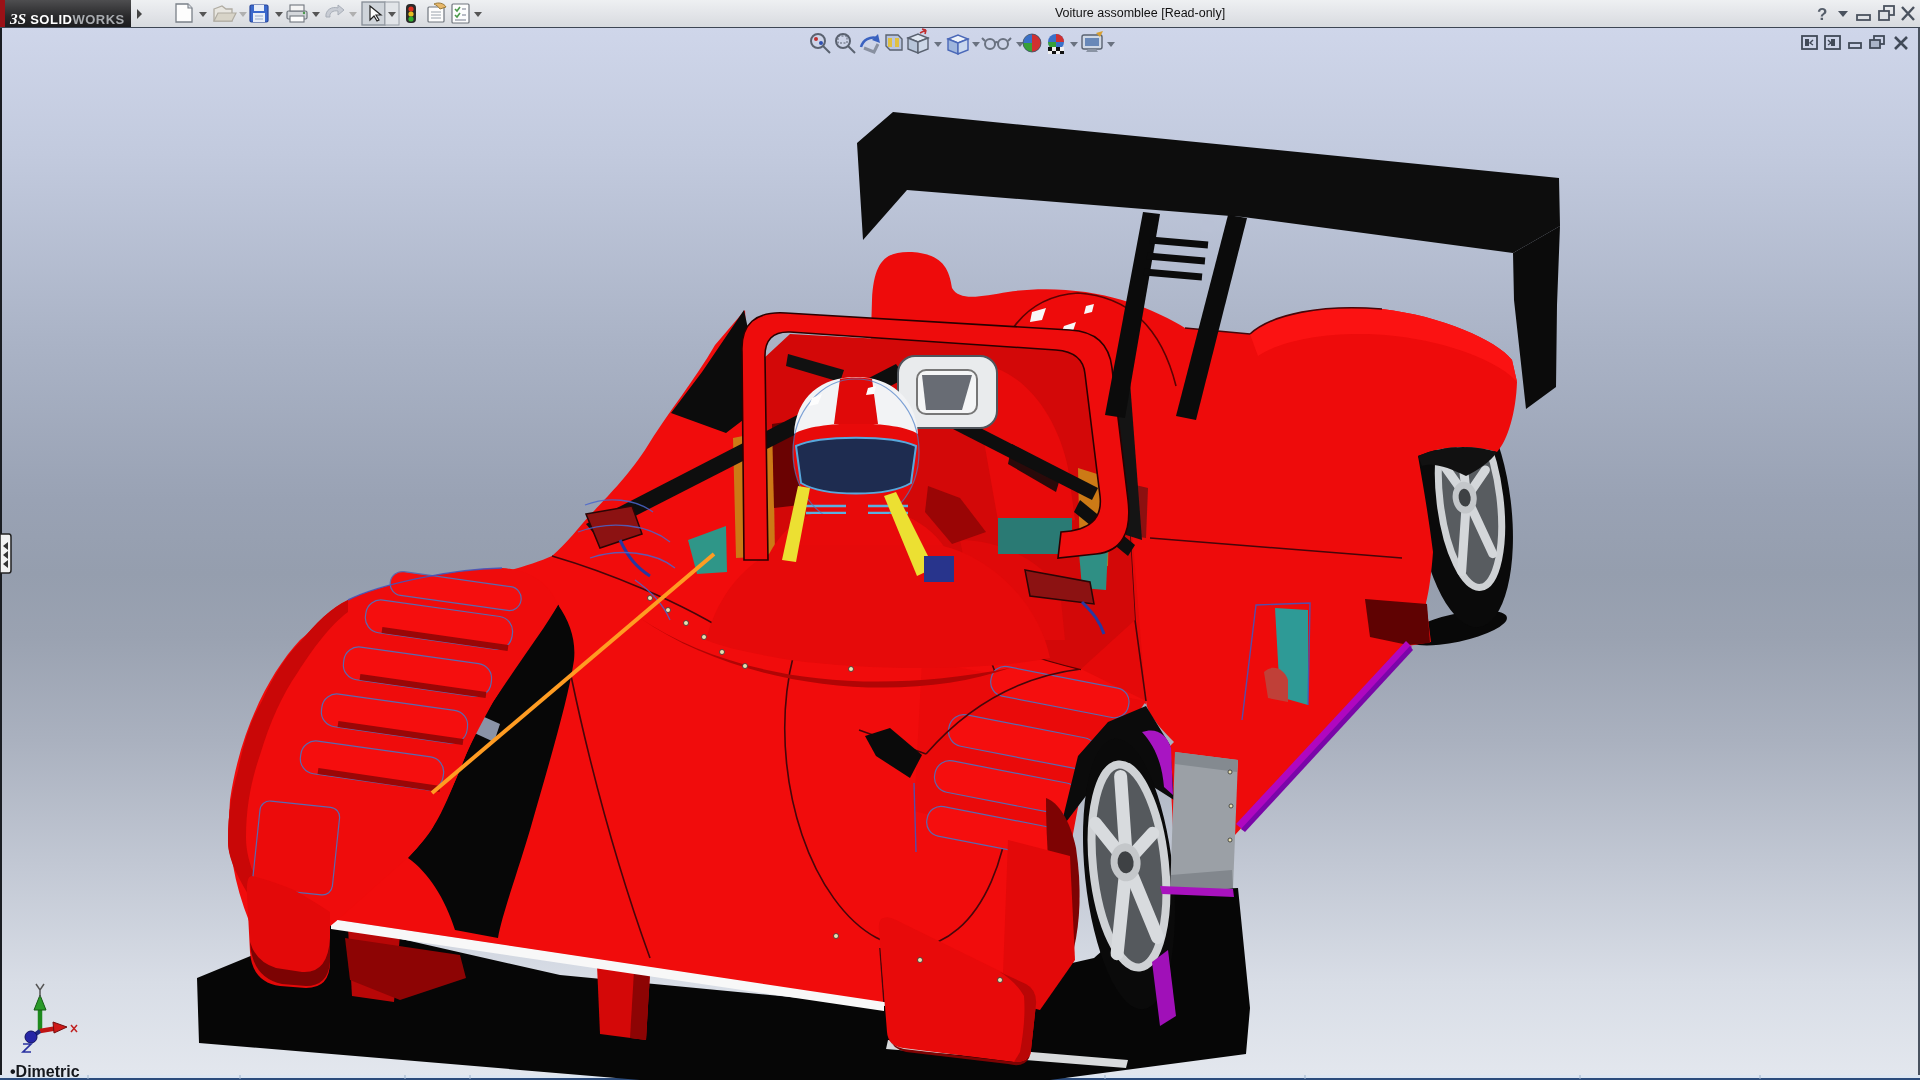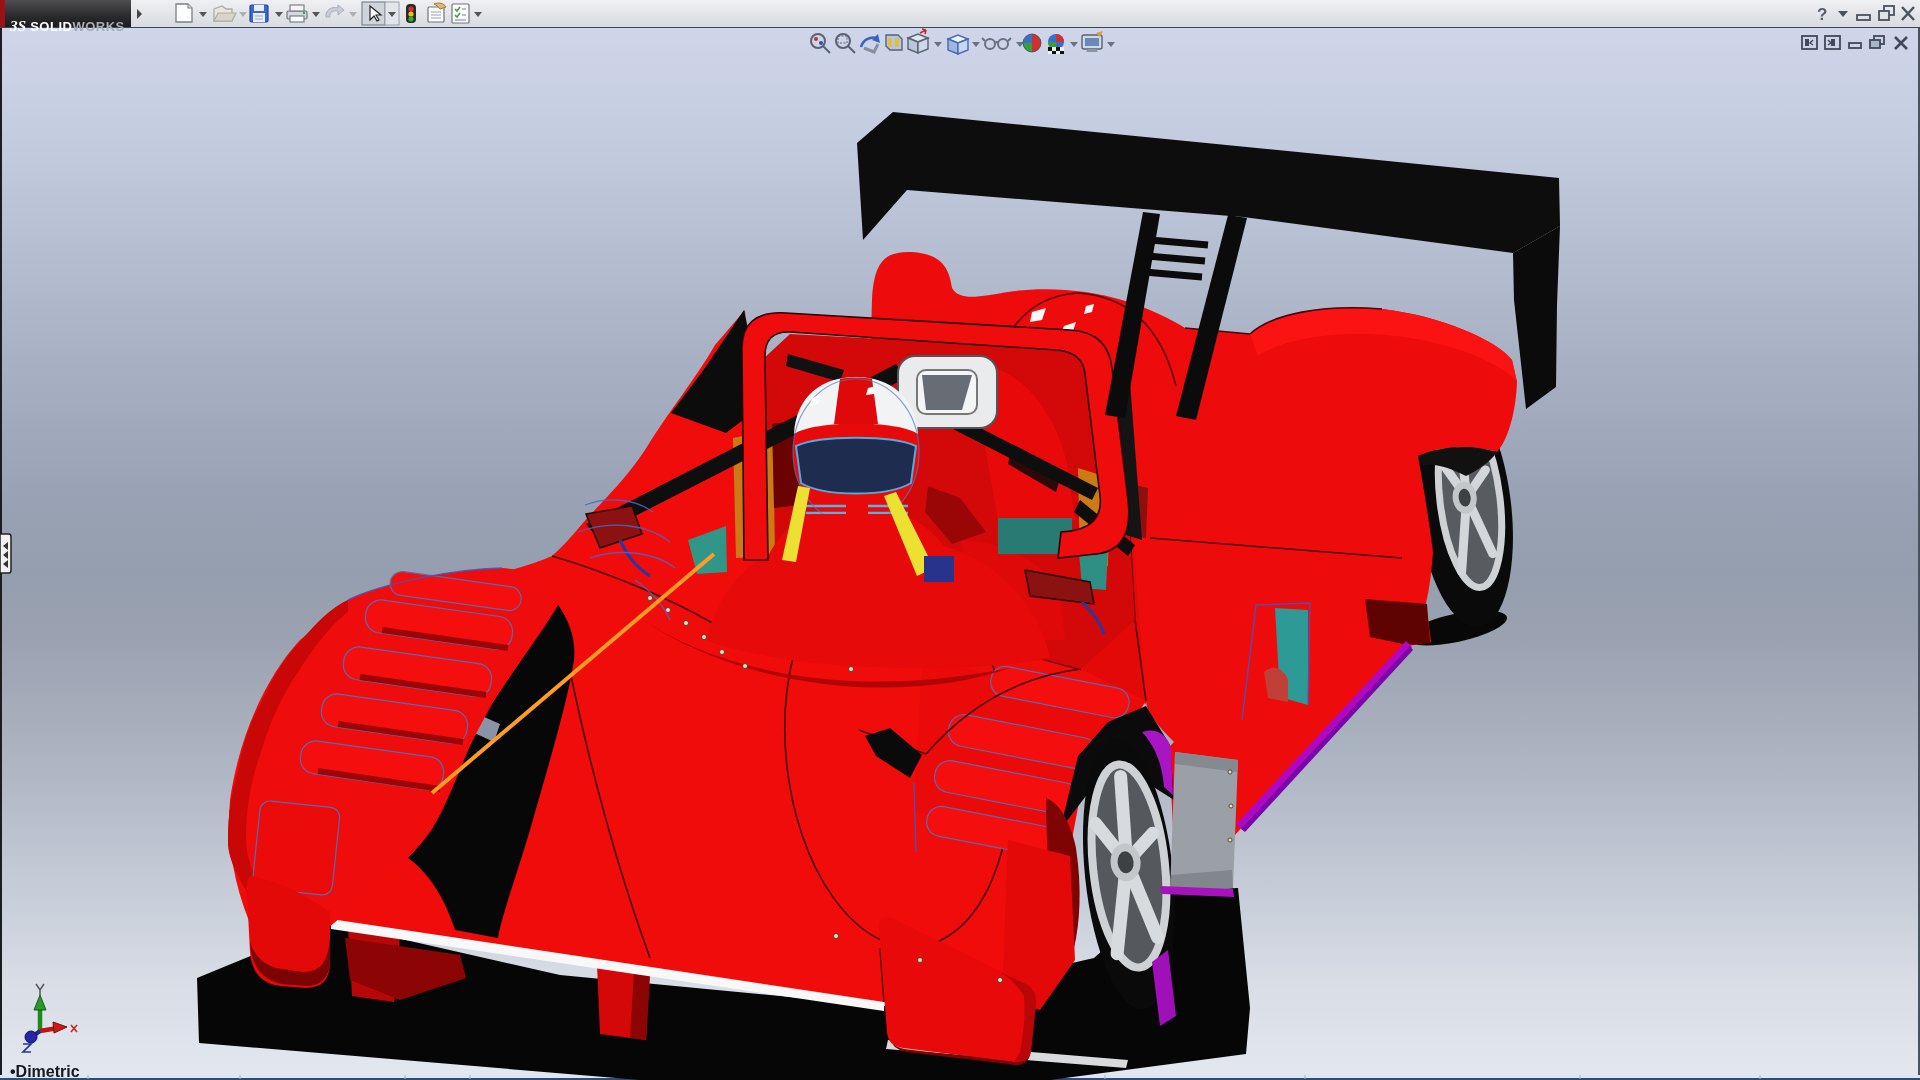--- a/index.html
+++ b/index.html
@@ -1,34 +1,35 @@
 <!DOCTYPE html>
 <html><head>
 <meta charset="utf-8">
 <style>
 html,body{margin:0;padding:0;width:1920px;height:1080px;overflow:hidden;font-family:"Liberation Sans",sans-serif;}
 #stage{position:absolute;left:0;top:0;width:1920px;height:1080px;background:#e6eaf0;}
 #titlebar{position:absolute;left:0;top:0;width:1920px;height:27px;background:linear-gradient(180deg,#eef0f2 0%,#e2e4e8 55%,#d8dbdf 100%);border-bottom:1px solid #3d4654;}
 #logo{position:absolute;left:0;top:0;width:131px;height:27px;background:linear-gradient(180deg,#4e4e50 0%,#2a2a2c 60%,#1c1c1e 100%);}
 #logored{position:absolute;left:0;top:0;width:5px;height:27px;background:#9b1117;}
-#logotext{position:absolute;left:10px;top:18px;color:#fff;font-size:13px;font-weight:bold;letter-spacing:0.2px;}
+#logotext{position:absolute;left:10px;top:11px;color:#fff;font-size:13px;font-weight:bold;letter-spacing:0.2px;}
 #title{position:absolute;left:1140px;top:0px;width:360px;height:27px;line-height:27px;text-align:center;transform:translateX(-180px);font-size:12.5px;color:#111;}
 #viewport{position:absolute;left:0;top:28px;width:1920px;height:1048px;border-left:2px solid #1a1d22;border-right:2px solid #49525f;box-sizing:border-box;background:linear-gradient(180deg,#cfd6ea 0%,#c2cade 12%,#aab3c6 30%,#99a2b4 45%,#959eae 52%,#9aa2b1 58%,#aab1bf 68%,#c2c8d4 80%,#d8dde6 91%,#e3e7ee 100%);}
 #statusbar{position:absolute;left:0;top:1075px;width:1920px;height:5px;background:#dde6f2;border-bottom:2px solid #2c4c7c;box-sizing:border-box;}
 svg{position:absolute;left:0;top:0;}
 </style>
 </head>
 <body>
 <div id="stage">
   <div id="viewport"></div>
   <div id="titlebar">
     <div id="logo">
         <div id="logored"></div>
         <div id="logotext"><i style="font-family:'Liberation Serif',serif;font-size:15px;">ЗS</i>&nbsp;<span style="letter-spacing:0.5px">SOLID</span><span style="color:#a9acb0;letter-spacing:0.5px">WORKS</span></div>
       </div>
+    <div id="title">Voiture assomblee [Read-only]</div>
     <svg width="1920" height="27" viewBox="0 0 1920 27" style="position:absolute;left:0;top:0;">
       <polygon points="137,9 137,19 142,14" fill="#444"></polygon>
 
       <path d="M176,4 L188,4 L192,8 L192,22 L176,22 Z" fill="#fdfdfd" stroke="#7a8088" stroke-width="1.3"></path>
       <path d="M188,4 L188,8 L192,8" fill="#dde2e8" stroke="#7a8088" stroke-width="1.1"></path>
       <polygon points="199,12 207,12 203,17" fill="#555"></polygon>
 
       <path d="M214,9 L222,6 L226,9 L232,9 L232,21 L214,21 Z" fill="#e8e6e0" stroke="#b0aca2" stroke-width="1.3"></path>
       <path d="M214,21 L218,13 L236,13 L232,21 Z" fill="#d8d4c8" stroke="#b0aca2" stroke-width="1.2"></path>
       <polygon points="239,12 247,12 243,17" fill="#b0b0b0"></polygon>

